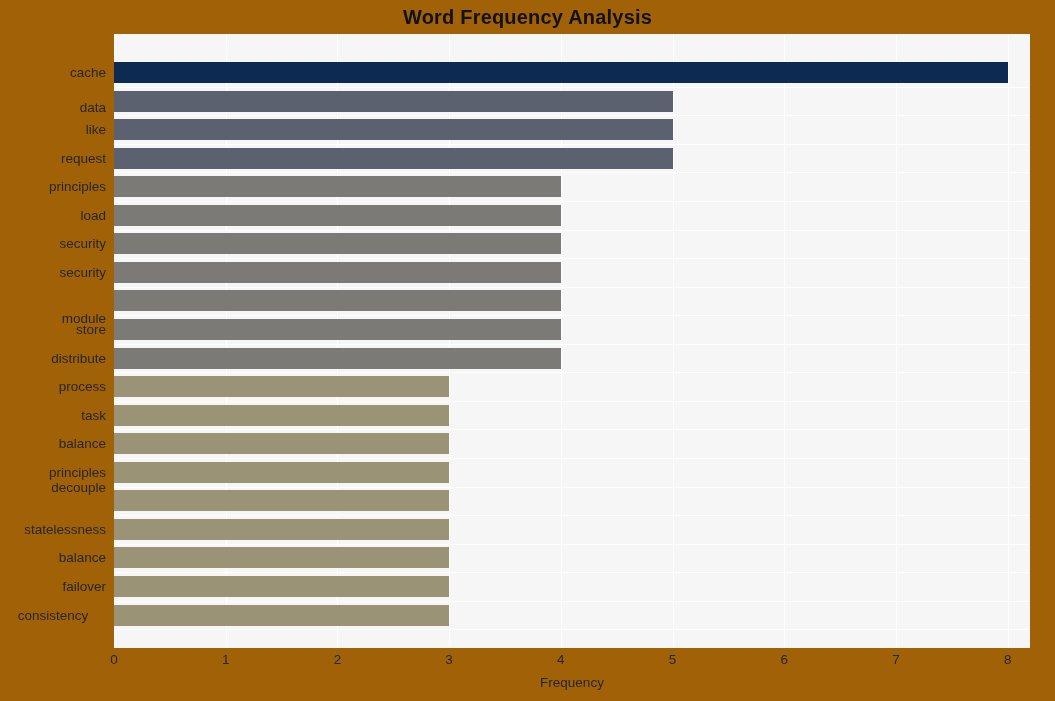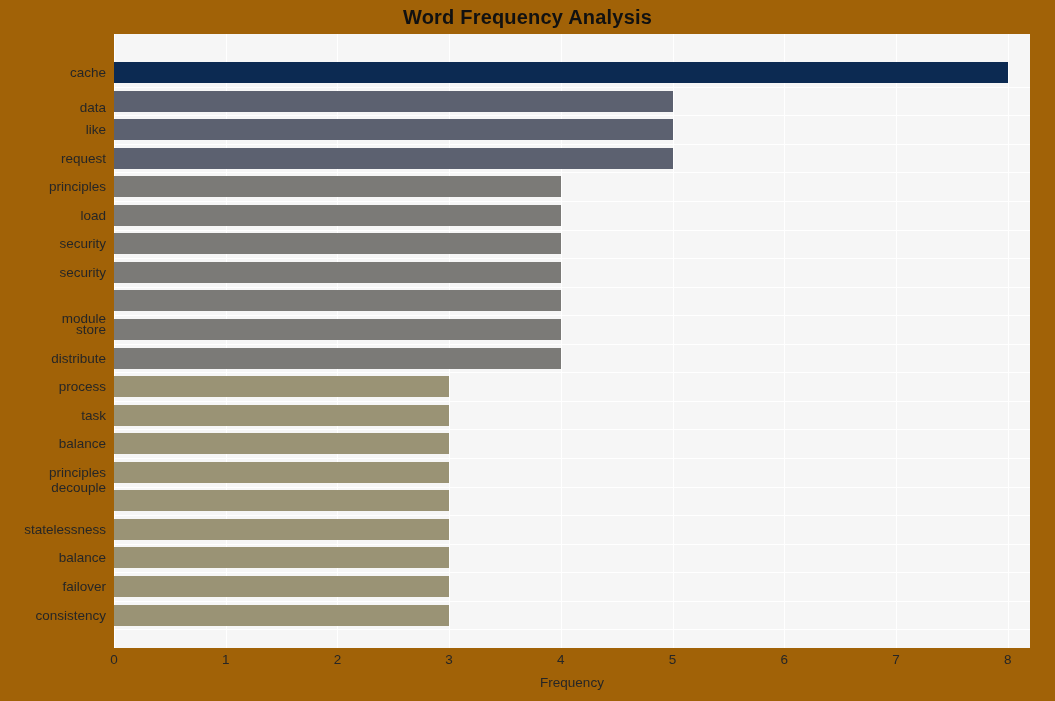--- a/index.html
+++ b/index.html
@@ -187,21 +187,21 @@
       <div class="y-tick-label" style="top: 285px; color: rgb(38, 38, 38);">store</div>
       <div class="y-tick-label" style="top: 314px; color: rgb(38, 38, 38);">distribute</div>
       <div class="y-tick-label" style="top: 342px; color: rgb(38, 38, 38);">process</div>
       <div class="y-tick-label" style="top: 371px; color: rgb(38, 38, 38);">task</div>
       <div class="y-tick-label" style="top: 399px; color: rgb(38, 38, 38);">balance</div>
       <div class="y-tick-label" style="top: 428px; color: rgb(38, 38, 38); text-align: right;">principles</div>
       <div class="y-tick-label" style="top: 443px; color: rgb(38, 38, 38); margin-left: 36px;">decouple</div>
       <div class="y-tick-label" style="top: 485px; color: rgb(38, 38, 38);">statelessness</div>
       <div class="y-tick-label" style="top: 513px; color: rgb(38, 38, 38);">balance</div>
       <div class="y-tick-label" style="top: 542px; color: rgb(38, 38, 38);">failover</div>
-      <div class="y-tick-label" style="top: 571px; color: rgb(38, 38, 38);">consistency</div>
+      <div class="y-tick-label" style="top: 571px; color: rgb(38, 38, 38); text-align: center;">consistency</div>
     </div>
 
   <div id="x-axis-labels">
       <div class="x-tick-label" style="left: 0px; color: rgb(38, 38, 38);">0</div>
       <div class="x-tick-label" style="left: 111.707px; color: rgb(38, 38, 38);">1</div>
       <div class="x-tick-label" style="left: 223.415px; color: rgb(38, 38, 38);">2</div>
       <div class="x-tick-label" style="left: 335.122px; color: rgb(38, 38, 38);">3</div>
       <div class="x-tick-label" style="left: 446.829px; color: rgb(38, 38, 38);">4</div>
       <div class="x-tick-label" style="left: 558.537px; color: rgb(38, 38, 38);">5</div>
       <div class="x-tick-label" style="left: 670.244px; color: rgb(38, 38, 38);">6</div>

